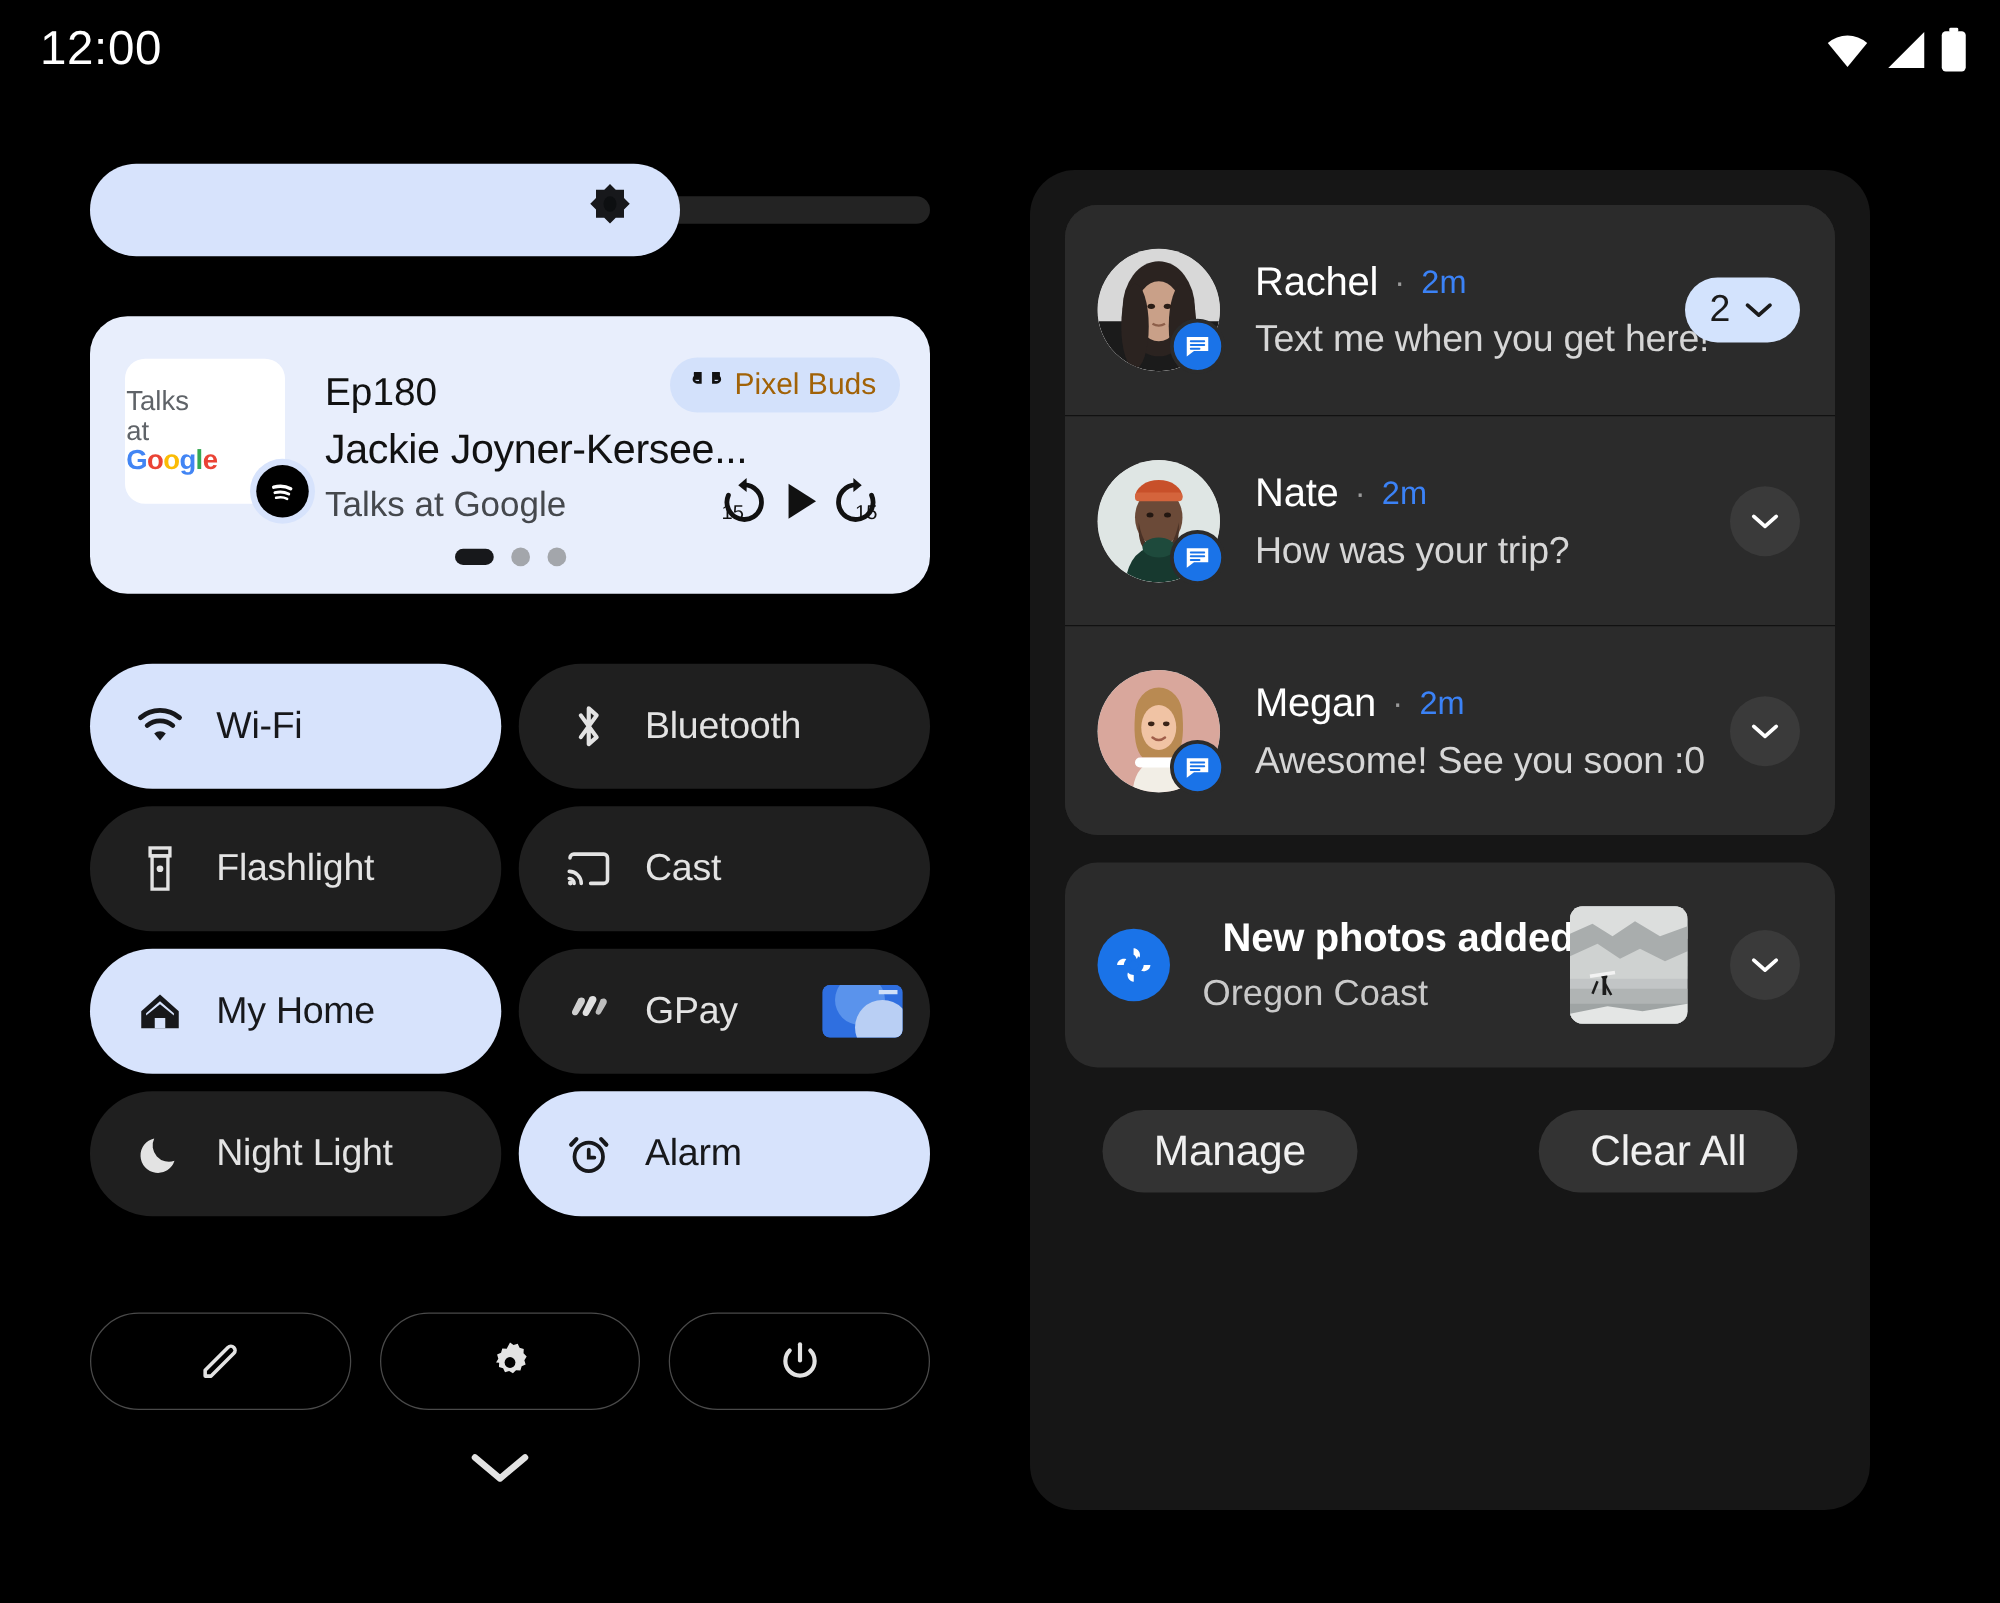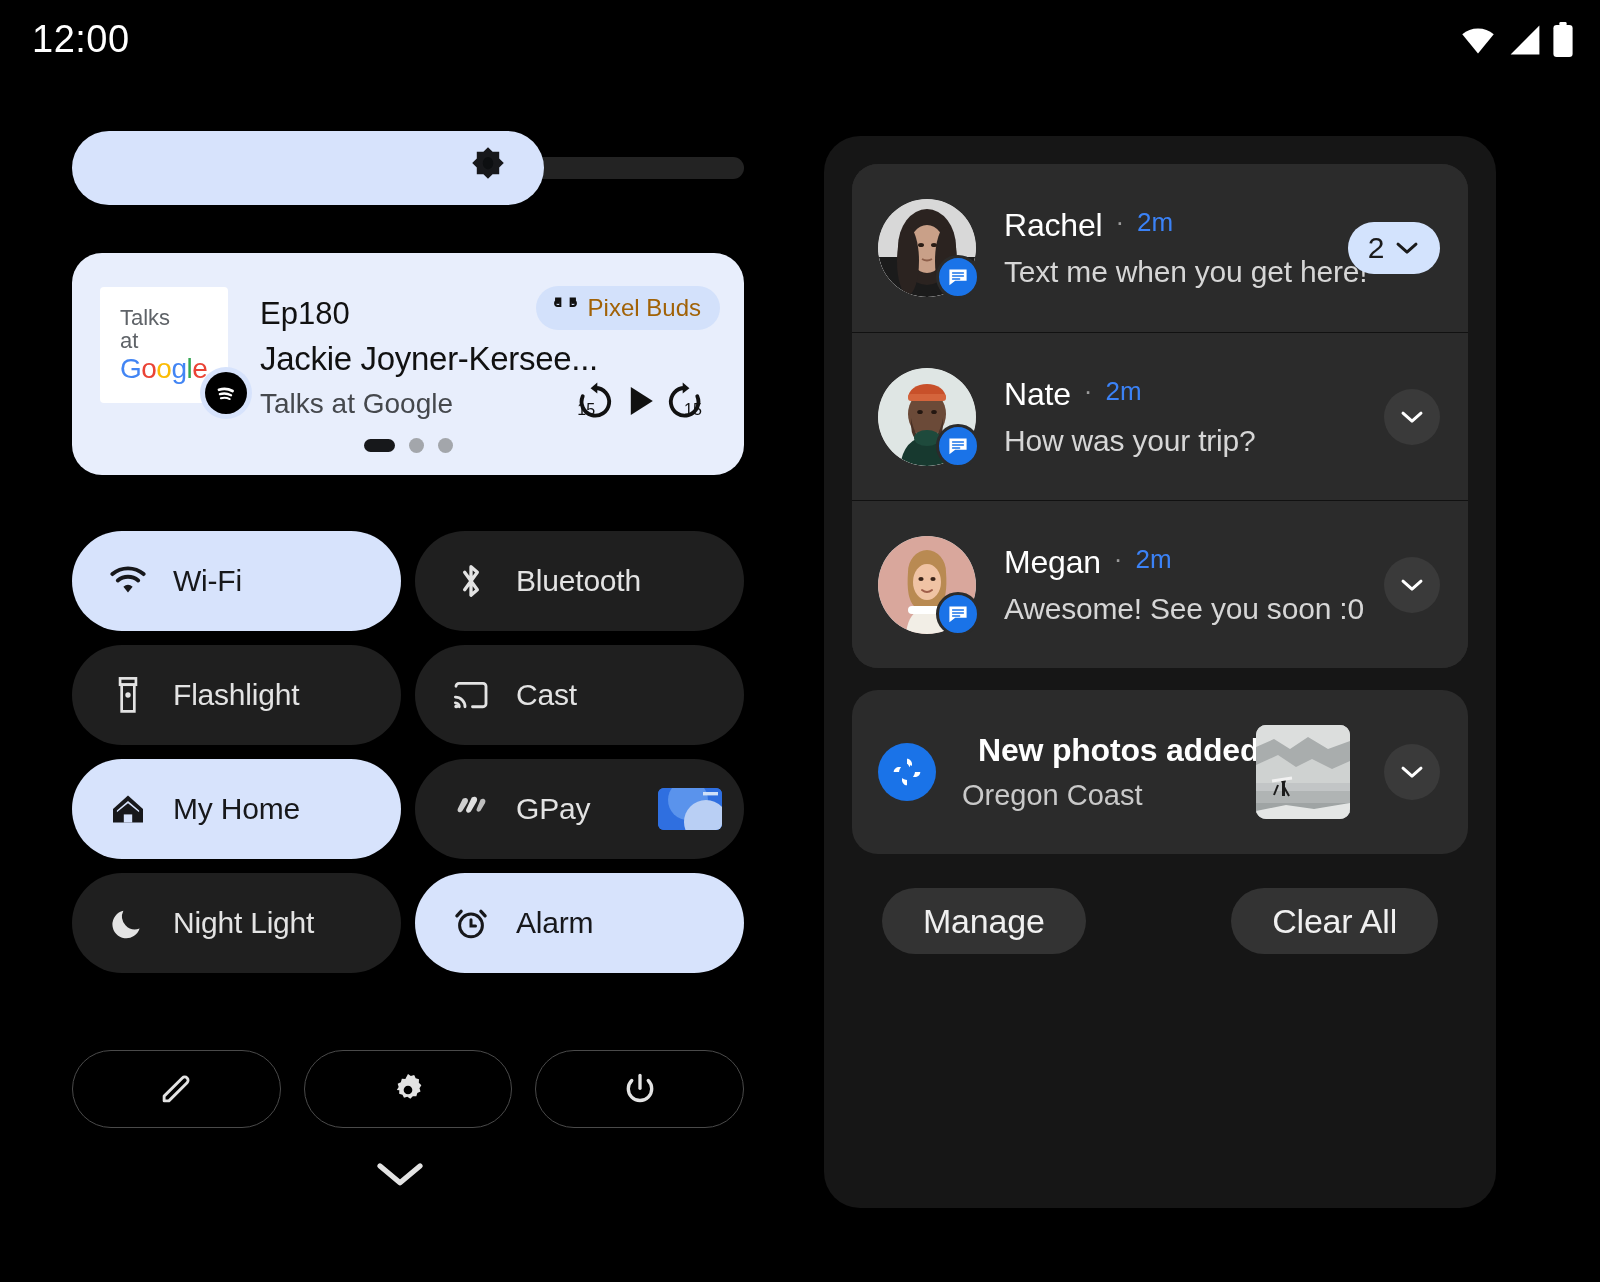--- a/index.html
+++ b/index.html
@@ -37,26 +37,26 @@
   }
   .sun-icon { margin-right:32px; display:block; }
 
   
   .media-card {
     position:absolute; left:72px; top:253px; width:672px; height:222px;
     background:#e8eefc; border-radius:30px;
   }
   .art-wrap { position:absolute; left:28px; top:34px; width:136px; height:116px; }
   .art {
-    width:128px; height:116px; background:#fff; border-radius:4px;
+    width:128px; height:116px; background:#fff; border-radius:16px;
     display:flex; flex-direction:column; justify-content:center;
-    padding-left:20px;
+    padding-left:1px;
   }
   .art-line { font-size:22px; color:#5f6368; line-height:1.08; font-weight:400; }
-  .art-google { font-size:28px; line-height:1.12; font-weight:400; letter-spacing:-0.5px; }
+  .art-google { font-size:22px; line-height:1.12; font-weight:700; letter-spacing:-0.5px; }
   .g1{color:#4285F4}.g2{color:#EA4335}.g3{color:#FBBC05}.g4{color:#4285F4}.g5{color:#34A853}.g6{color:#EA4335}
   .spotify-badge {
     position:absolute; right:-16px; bottom:-16px;
     width:52px; height:52px; border-radius:50%;
     background:#d7e3fc; display:flex; align-items:center; justify-content:center;
   }
   .spot-circle { width:42px; height:42px; border-radius:50%; background:#000;
     display:flex; align-items:center; justify-content:center; }
 
   .media-ep {
@@ -144,21 +144,21 @@
     width:98px; height:98px; border-radius:50%; overflow:hidden;
     position:relative; background:#cfcfcf;
   }
   .app-badge {
     position:absolute; right:-4px; bottom:-2px;
     width:44px; height:44px; border-radius:50%; background:#1a73e8;
     display:flex; align-items:center; justify-content:center;
     border:3px solid #2b2b2b;
   }
   .notif-text { margin-left:28px; flex:1; min-width:0; }
-  .notif-head { display:flex; align-items:flex-start; gap:13px; }
+  .notif-head { display:flex; align-items:center; gap:13px; }
   .notif-name { font-size:32px; color:#fff; font-weight:500; letter-spacing:-0.2px; }
   .notif-sep { font-size:26px; color:#9b9b9b; }
   .notif-time { font-size:26px; color:#3b82f6; }
   .notif-body { font-size:30px; color:#d6d6d6; margin-top:11px; letter-spacing:-0.2px; }
   .count-badge {
     position:absolute; right:28px; top:50%; transform:translateY(-50%);
     height:52px; min-width:92px; border-radius:26px; background:#d3e3fd;
     display:flex; align-items:center; justify-content:center; gap:10px;
     cursor:pointer;
   }

